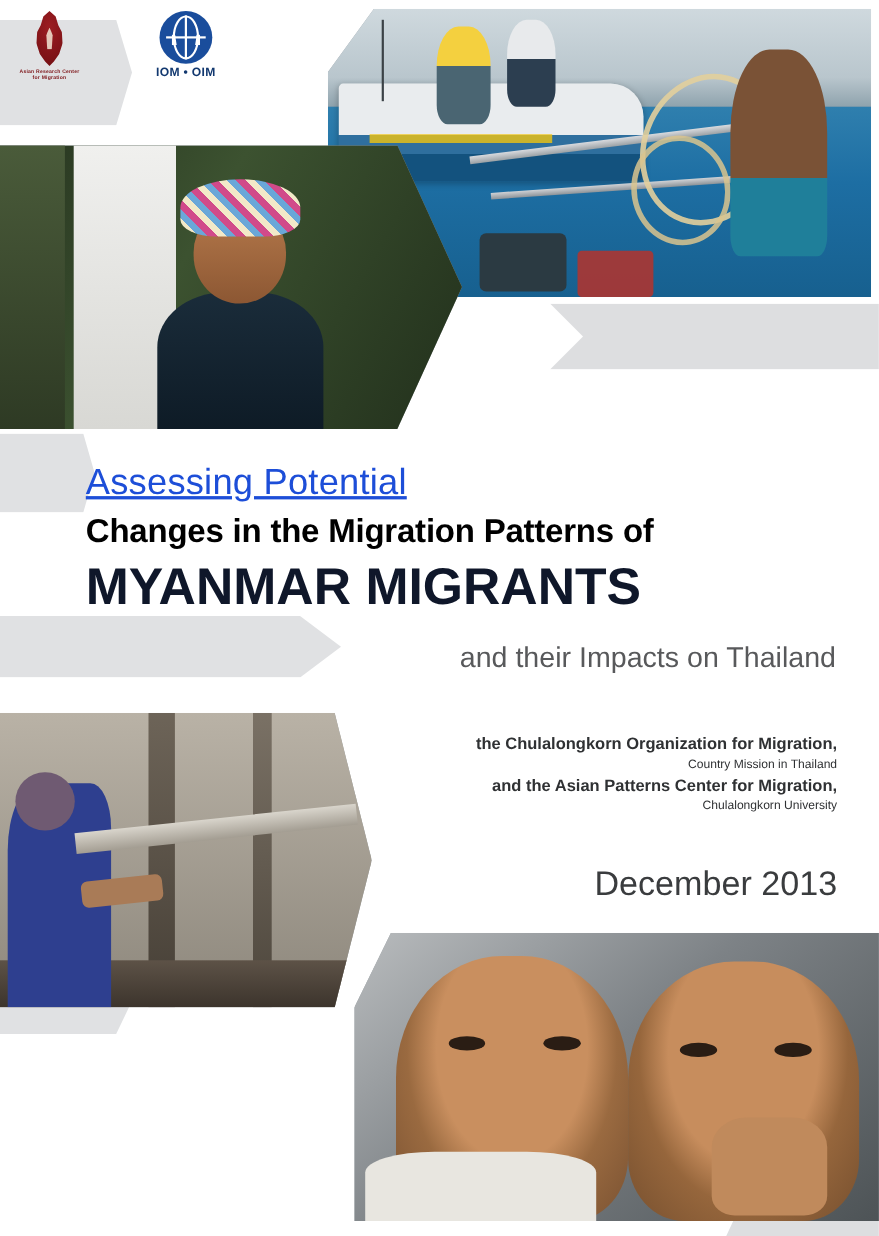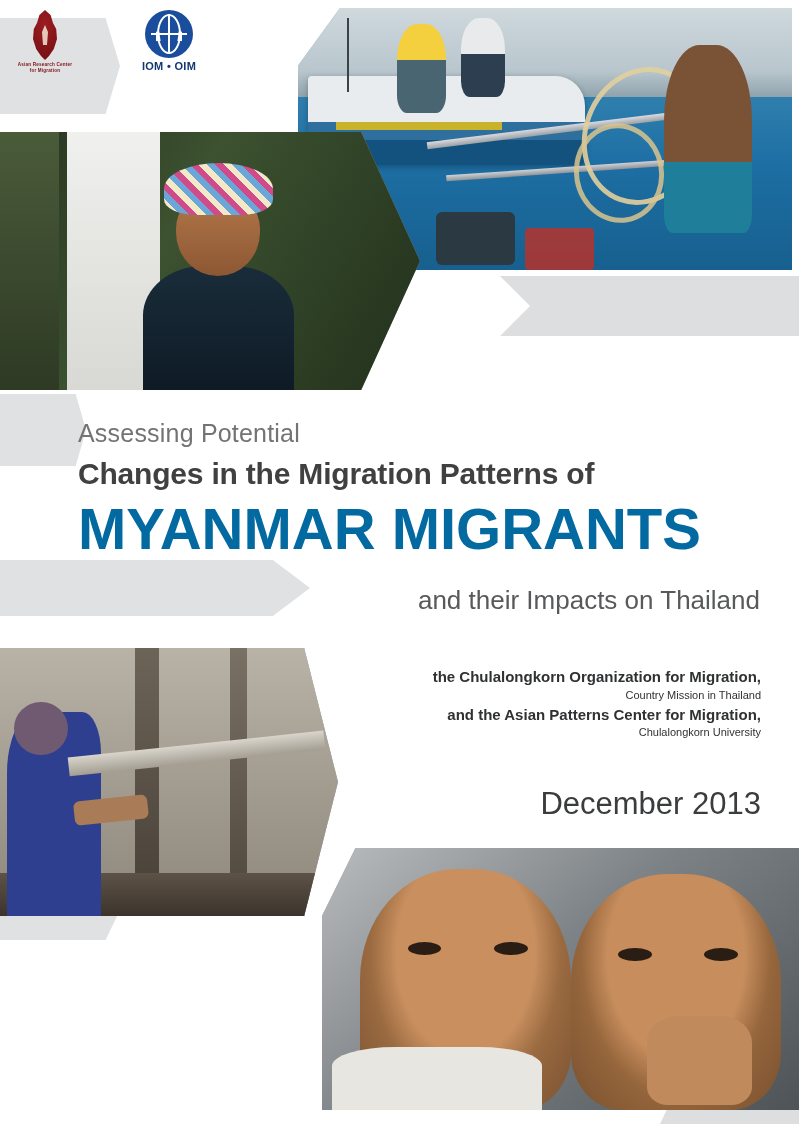--- a/index.html
+++ b/index.html
@@ -309,37 +309,38 @@
     position: absolute; right: 10%; bottom: 2%; width: 22%; height: 34%;
     background: #c08a5c; border-radius: 30% 30% 20% 20%;
   }
 
   
   .title-wrap {
     position: absolute;
     left: 78px; top: 418px; width: 700px;
   }
   .t-line1 {
-    font-size: 25px;
-    color: #737373;
+    font-size: 33px;
+    color: #1d4ed8;
     letter-spacing: .2px;
     line-height: 1.2;
+    text-decoration: underline;
   }
   .t-line2 {
     font-size: 30px;
     font-weight: bold;
-    color: #404040;
+    color: #000000;
     letter-spacing: -.2px;
     margin-top: 8px;
     line-height: 1.2;
   }
   .t-line3 {
-    font-size: 58px;
+    font-size: 47px;
     font-weight: bold;
-    color: #0369a1;
+    color: #0f172a;
     letter-spacing: 0px;
     line-height: 1.15;
     margin-top: 4px;
   }
   .t-line4 {
     font-size: 26px;
     color: #58595b;
     margin-top: 22px;
     text-align: right;
     padding-right: 18px;

